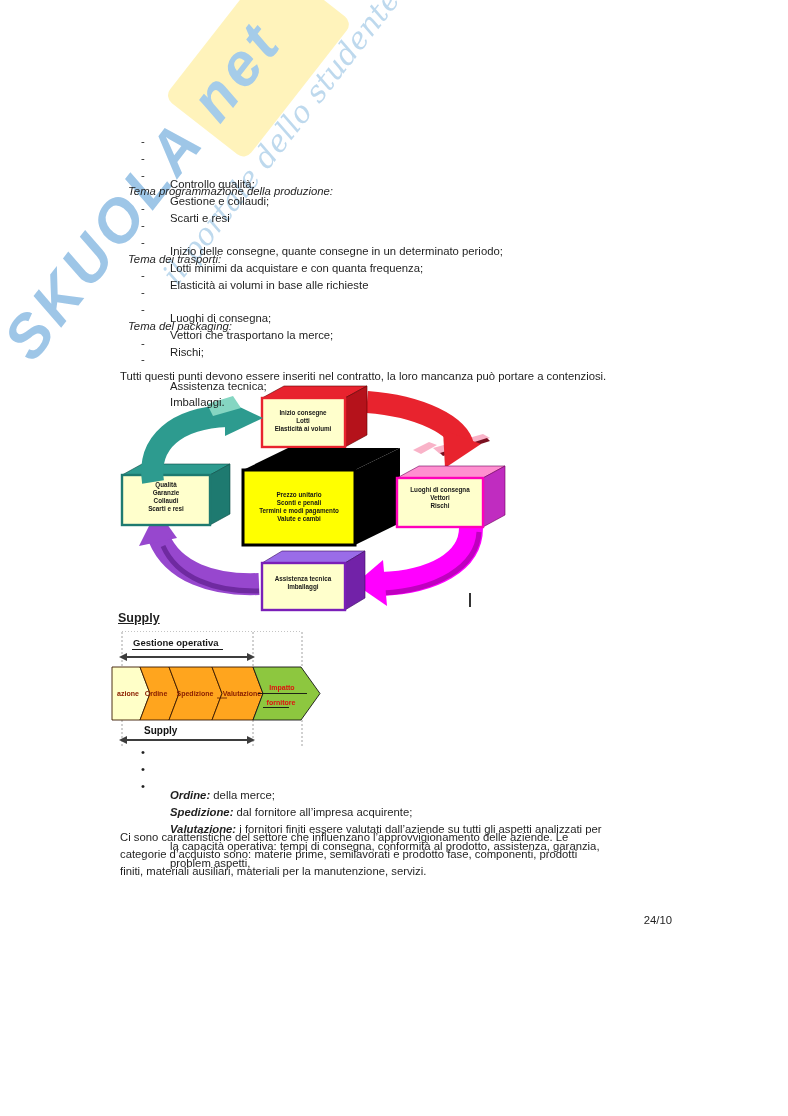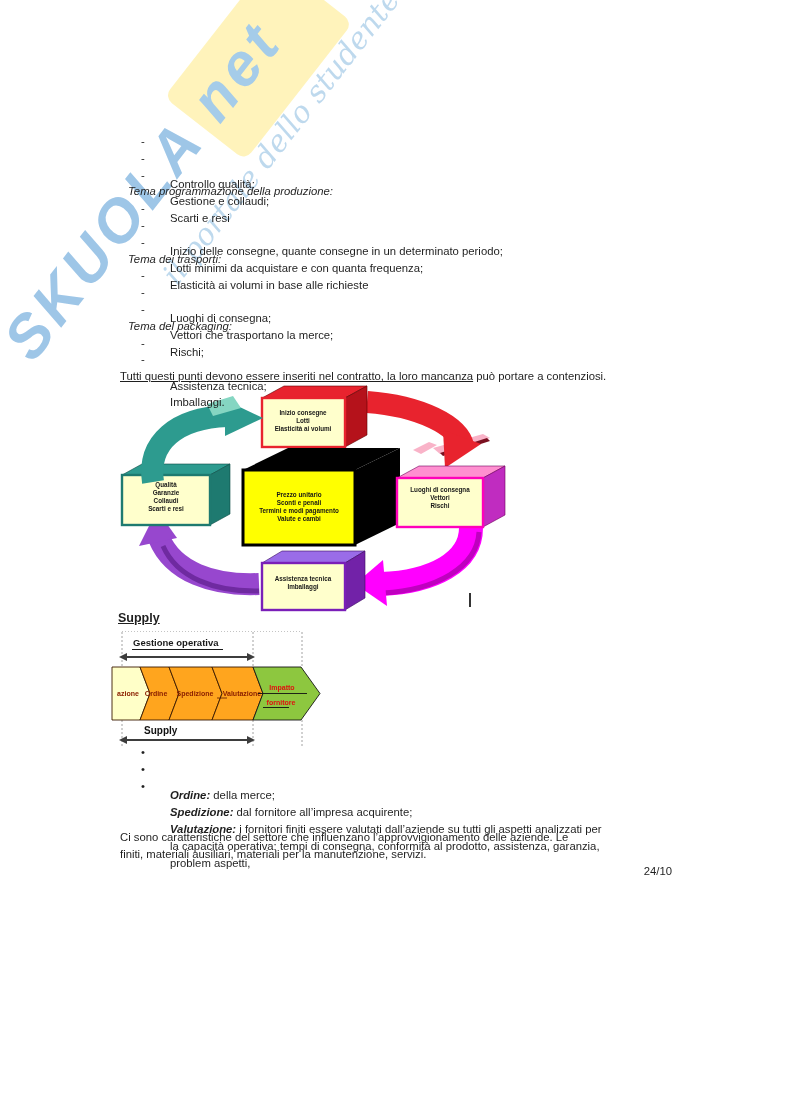--- a/index.html
+++ b/index.html
@@ -19,23 +19,23 @@
 
   
   .top-text{position:absolute;left:0;top:133px;width:788px;z-index:2;}
   .bullets{position:absolute;left:0;top:744px;width:788px;z-index:2;}
   .ln{position:relative;height:16.8px;line-height:16.8px;font-size:11.3px;white-space:pre;}
   .bl{position:relative;height:17px;line-height:17px;font-size:11.3px;white-space:pre;}
   .mk{position:absolute;left:141px;}
   .tx-dash{position:absolute;left:170px;margin-top:43px;}
   .tx-tema{position:absolute;left:128px;font-style:italic;}
   .tx-flush{position:absolute;left:120px;}
-  .u{text-decoration:underline;}
+  .u{}
   .lead{font-weight:bold;font-style:italic;text-align:right;}
-  .pn{text-align:right;padding-right:116px;}
+  .pn{text-align:right;padding-right:116px;margin-top:32px;}
 
   
   .supply-heading{position:absolute;left:118px;top:611px;font-size:12.5px;font-weight:bold;
                   text-decoration:underline;z-index:2;}
 
   
   .cycle-svg{position:absolute;left:113px;top:384px;z-index:1;}
   .supply-svg{position:absolute;left:110px;top:630px;z-index:1;}
   svg text{font-family:"Liberation Sans",sans-serif;}
   .bx-t{font-size:6.3px;font-weight:bold;text-anchor:middle;fill:#161616;}
@@ -186,17 +186,18 @@
     <polygon points="145,110 137,106 137,114" fill="#3d3d3d"></polygon>
   </svg>
 
   <div class="bullets">
     <div class="bl"><span class="mk">•</span><span class="tx-dash"><span class="lead">Ordine:</span><span> della merce;</span></span></div>
     <div class="bl"><span class="mk">•</span><span class="tx-dash"><span class="lead">Spedizione:</span><span> dal fornitore all’impresa acquirente;</span></span></div>
     <div class="bl"><span class="mk">•</span><span class="tx-dash"><span class="lead">Valutazione:</span><span> i fornitori finiti essere valutati dall’aziende su tutti gli aspetti analizzati per</span></span></div>
     <div class="bl"><span class="tx-dash">la capacità operativa: tempi di consegna, conformità al prodotto, assistenza, garanzia,</span></div>
     <div class="bl"><span class="tx-dash">problem aspetti,</span></div>
     <div class="bl"><span class="tx-flush">Ci sono caratteristiche del settore che influenzano l’approvvigionamento delle aziende. Le</span></div>
+    <div class="bl"><span class="tx-flush">categorie d’acquisto sono: materie prime, semilavorati e prodotto fase, componenti, prodotti</span></div>
     <div class="bl"><span class="tx-flush">finiti, materiali ausiliari, materiali per la manutenzione, servizi.</span></div>
     <div class="bl pn"><span>24/10</span></div>
   </div>
 
 </div>
 
 </body></html>

